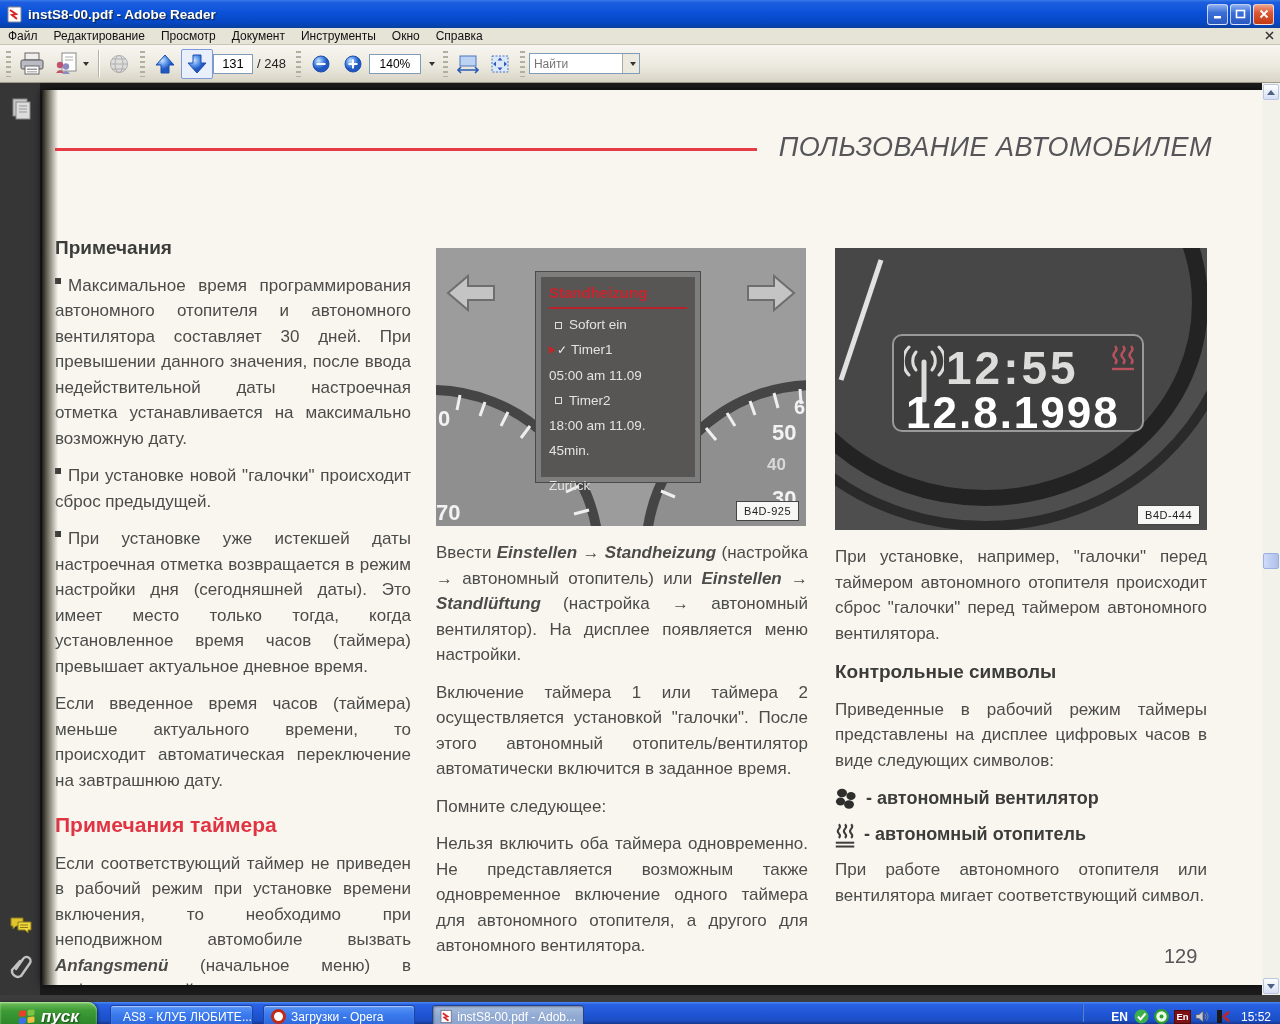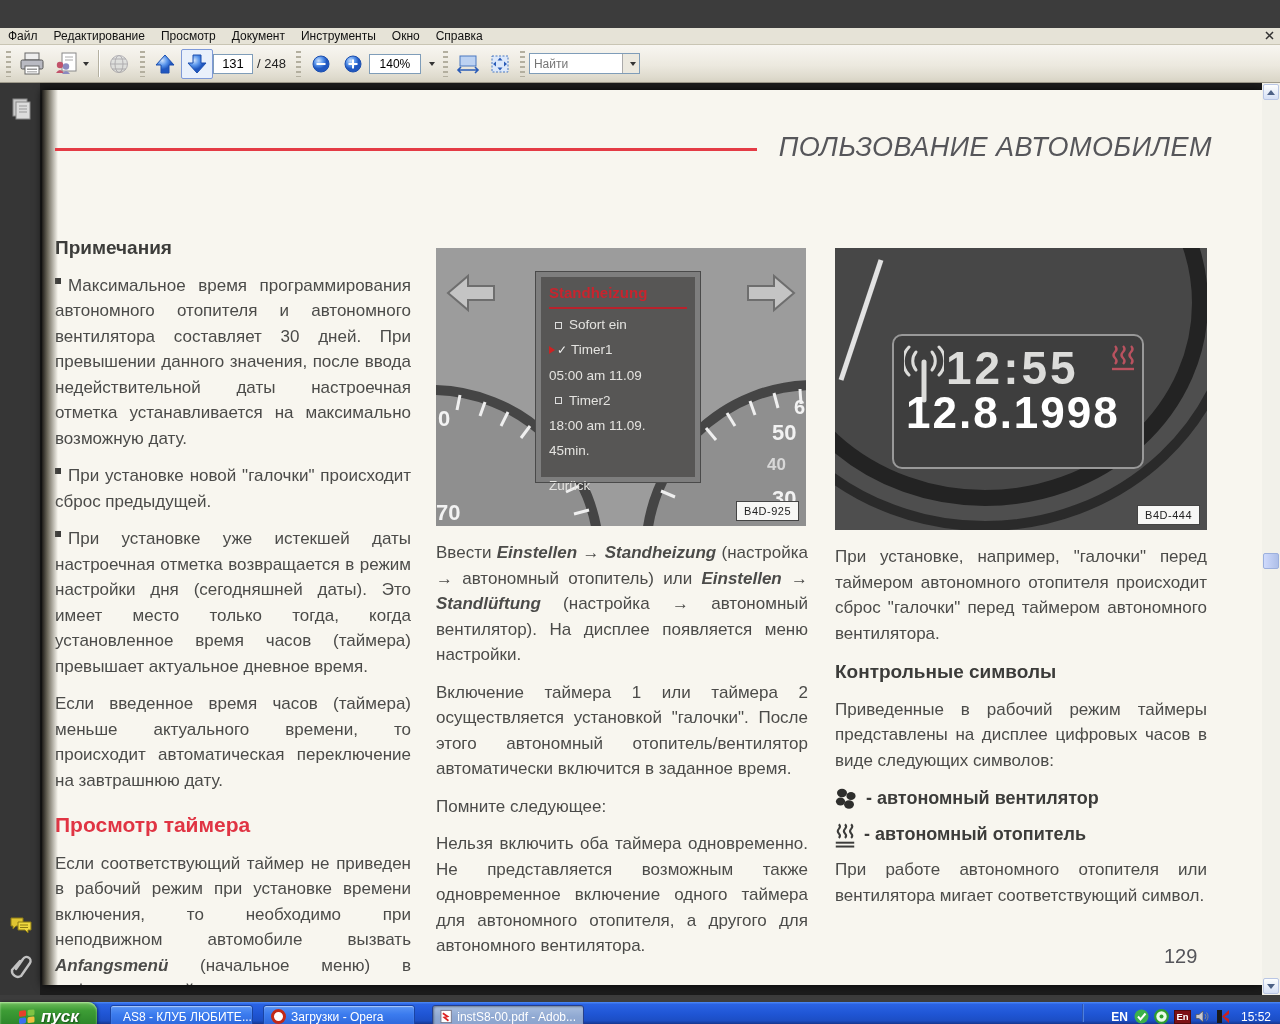--- a/index.html
+++ b/index.html
@@ -97,21 +97,21 @@
   .srow { display:flex; align-items:center; margin:2.5px 0; }
   .cbox { display:inline-block; width:7px; height:7px; border:1.5px solid #ddd; margin:0 7px 0 6px; }
   .cursor { width:0; height:0; border-top:4px solid transparent; border-bottom:4px solid transparent;
     border-left:6px solid #c22; margin-right:2px; }
   .chk { color:#eee; font-size:12px; margin-right:4px; }
   .sline { margin:2.5px 0; }
   .reddiv { height:2px; background:#b8222c; margin:5px 0 4px; }
 
   
   .fig2 { width:372px; height:282px; background:#4e4e4e; }
-  .screen2 { position:absolute; left:57px; top:86px; width:252px; height:135px; border:2px solid #999;
+  .screen2 { position:absolute; left:57px; top:86px; width:252px; height:98px; border:2px solid #999;
     border-radius:10px; background:#3e3e3e; z-index:3; }
   .clocktime { position:absolute; left:52px; top:-2px; font-size:46px; font-weight:bold; color:#dcdcda;
     letter-spacing:3px; }
   .clockdate { position:absolute; left:12px; top:44px; font-size:44px; font-weight:bold; color:#ffffff;
     letter-spacing:2px; }
   .ant { position:absolute; left:10px; top:8px; }
   .heat2 { position:absolute; right:6px; top:6px; }
 
   .symrow { display:flex; align-items:center; gap:9px; margin:9px 0; font-weight:bold; font-size:18px;
     color:#3c3c3a; text-align:left; }
@@ -141,20 +141,44 @@
   .trayicon { width:16px; height:16px; display:flex; align-items:center; justify-content:center; }
   .punto { width:17px; height:14px; background:#7c1116; color:#fff; font-size:9.5px; font-weight:bold;
     display:flex; align-items:center; justify-content:center; border:1px solid #51090c; }
   .clock { color:#fff; font-size:12px; margin-left:6px; }
 </style>
 </head>
 <body>
 
 <div class="app">
 
+  <div class="titlebar">
+    <svg class="pdficon" viewBox="0 0 17 17">
+      <rect x="2" y="1" width="13" height="15" rx="1" fill="#fff" stroke="#888"></rect>
+      <path d="M4 4 l6 4 -4 1 5 4" stroke="#d22" stroke-width="2" fill="none"></path>
+    </svg>
+    <div class="title">instS8-00.pdf - Adobe Reader</div>
+    <div class="winbtns">
+      <div class="winbtn min">
+          <svg width="10" height="9">
+            <rect x="1" y="6" width="7" height="2.5" fill="#fff"></rect>
+          </svg>
+        </div>
+      <div class="winbtn max">
+          <svg width="11" height="10">
+            <rect x="1.5" y="1.5" width="8" height="7" fill="none" stroke="#fff" stroke-width="1.6"></rect>
+          </svg>
+        </div>
+      <div class="winbtn close">
+          <svg width="10" height="10">
+            <path d="M1.5 1.5 L8.5 8.5 M8.5 1.5 L1.5 8.5" stroke="#fff" stroke-width="1.8"></path>
+          </svg>
+        </div>
+    </div>
+  </div>
 
   <div class="menubar">
     <span class="mitem">Файл</span>
     <span class="mitem">Редактирование</span>
     <span class="mitem">Просмотр</span>
     <span class="mitem">Документ</span>
     <span class="mitem">Инструменты</span>
     <span class="mitem">Окно</span>
     <span class="mitem">Справка</span>
     <span class="mclose">
@@ -282,21 +306,21 @@
     <div class="docpage">
       <div class="hdr-line"></div>
       <div class="hdr-title">ПОЛЬЗОВАНИЕ АВТОМОБИЛЕМ</div>
 
       <div class="col col1">
         <div class="h-black">Примечания</div>
         <p class="bullet">Максимальное время программирования автономного отопителя и автономного вентилятора составляет 30 дней. При превышении данного значения, после ввода недействительной даты настроечная отметка устанавливается на максимально возможную дату.</p>
         <p class="bullet">При установке новой "галочки" происходит сброс предыдущей.</p>
         <p class="bullet">При установке уже истекшей даты настроечная отметка возвращается в режим настройки дня (сегодняшней даты). Это имеет место только тогда, когда установленное время часов (таймера) превышает актуальное дневное время.</p>
         <p>Если введенное время часов (таймера) меньше актуального времени, то происходит автоматическая переключение на завтрашнюю дату.</p>
-        <div class="h-red">Просмотр таймера</div>
+        <div class="h-red">Примечания таймера</div>
         <p><span>Если соответствующий таймер не приведен в рабочий режим при установке времени включения, то необходимо при неподвижном автомобиле вызвать </span><span class="bi">Anfangsmenü</span><span> (начальное меню) в информационной системе водителя.</span></p>
       </div>
 
       <div class="col col2">
         <div class="fig fig1">
           <svg class="bglayer" width="370" height="278" viewBox="0 0 370 278">
             <circle cx="-5" cy="310" r="168" fill="#8f8f8f" stroke="#454545" stroke-width="10"></circle>
             <g stroke="#efefef" stroke-width="3">
               <line x1="21" y1="162" x2="24" y2="147"></line>
                 <line x1="44" y1="168" x2="49" y2="154"></line>

